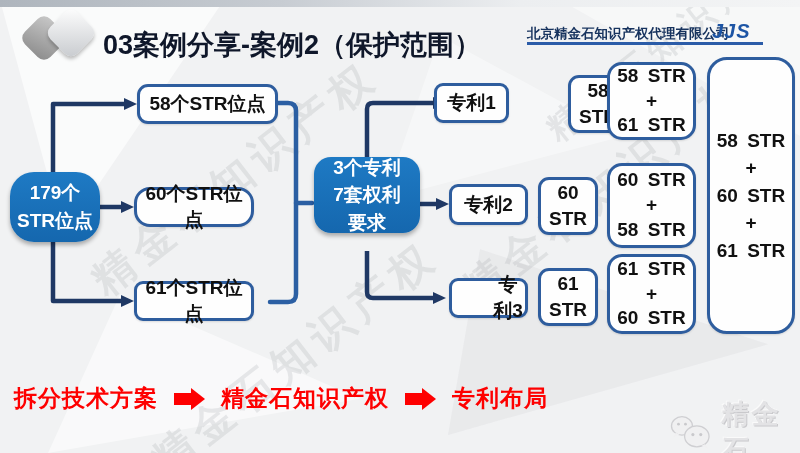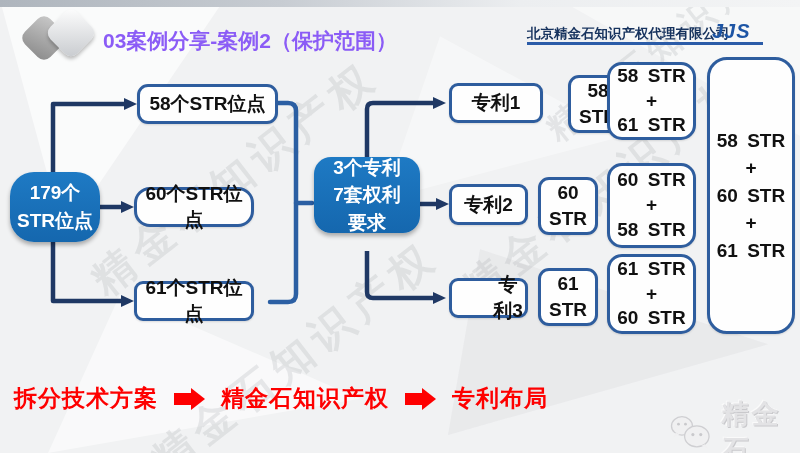--- a/index.html
+++ b/index.html
@@ -22,37 +22,37 @@
   }
   
   .topbar{position:absolute;left:0;top:0;width:800px;height:7px;
     background:linear-gradient(to right,#aeb5bd,#c7ccd2 35%,#eceef0 65%,#f3f4f5);}
   
   .diamond{position:absolute;border-radius:9px;}
   .d-back{left:26px;top:20px;width:36px;height:36px;transform:rotate(45deg);
     background:linear-gradient(160deg,#c9c9c9,#8b8b8b);}
   .d-front{left:52px;top:14px;width:38px;height:38px;transform:rotate(45deg);
     background:linear-gradient(135deg,#ffffff,#c6c9cd);box-shadow:2px 2px 4px rgba(0,0,0,.25);}
-  .title{position:absolute;left:103px;top:27px;font-size:21px;font-weight:bold;color:#8b5cf6;white-space:nowrap;}
+  .title{position:absolute;left:103px;top:27px;font-size:27px;font-weight:bold;color:#0f172a;white-space:nowrap;}
   .company{position:absolute;left:527px;top:25px;font-size:13.5px;font-weight:bold;color:#17335e;white-space:nowrap;font-family:Liberation Mono, monospace;}
   .jjs{position:absolute;left:712px;top:20px;font-size:20px;font-weight:bold;font-style:italic;color:#1d55a5;letter-spacing:1px;}
   .underline{position:absolute;left:527px;top:42px;width:236px;height:3px;background:#2b5ca8;}
   
   .node{position:absolute;display:flex;flex-direction:column;align-items:center;justify-content:center;
     text-align:center;font-weight:bold;z-index:2;box-sizing:border-box;}
   .blue{background:linear-gradient(180deg,#1e7ac4,#1567ae);color:#fff;
     box-shadow:0 3px 4px rgba(0,0,0,.3);font-size:19px;line-height:1.45;}
   .white{background:#fefefe;border:3px solid #2e5d9e;color:#111;font-size:19px;
     border-radius:11px;box-shadow:0 1px 2px rgba(0,0,0,.12);}
   .b179{left:10px;top:172px;width:90px;height:70px;border-radius:24px;}
   .split1{left:137px;top:84px;width:141px;height:40px;}
   .split2{left:134px;top:187px;width:120px;height:40px;border-radius:16px;}
   .split3{left:134px;top:281px;width:120px;height:40px;border-radius:9px;}
   .hub{left:314px;top:157px;width:106px;height:76px;border-radius:17px;}
-  .p1{left:449px;top:83px;width:94px;height:40px;border-radius:9px;}
+  .p1{left:434px;top:83px;width:75px;height:40px;border-radius:9px;}
   .p2{left:449px;top:184px;width:79px;height:41px;border-radius:9px;}
   .p3{left:449px;top:278px;width:79px;height:40px;border-radius:9px;padding-left:39px;}
   .single{width:60px;height:58px;line-height:1.35;}
   .s1{left:568px;top:75px;}
   .s2{left:538px;top:177px;}
   .s3{left:538px;top:268px;justify-content:space-between;}
   .pair{width:89px;border-radius:15px;line-height:1.3;word-spacing:4px;}
   .c1{left:607px;top:62px;height:78px;}
   .c2{left:607px;top:163px;height:85px;}
   .c3{left:607px;top:254px;height:80px;}

